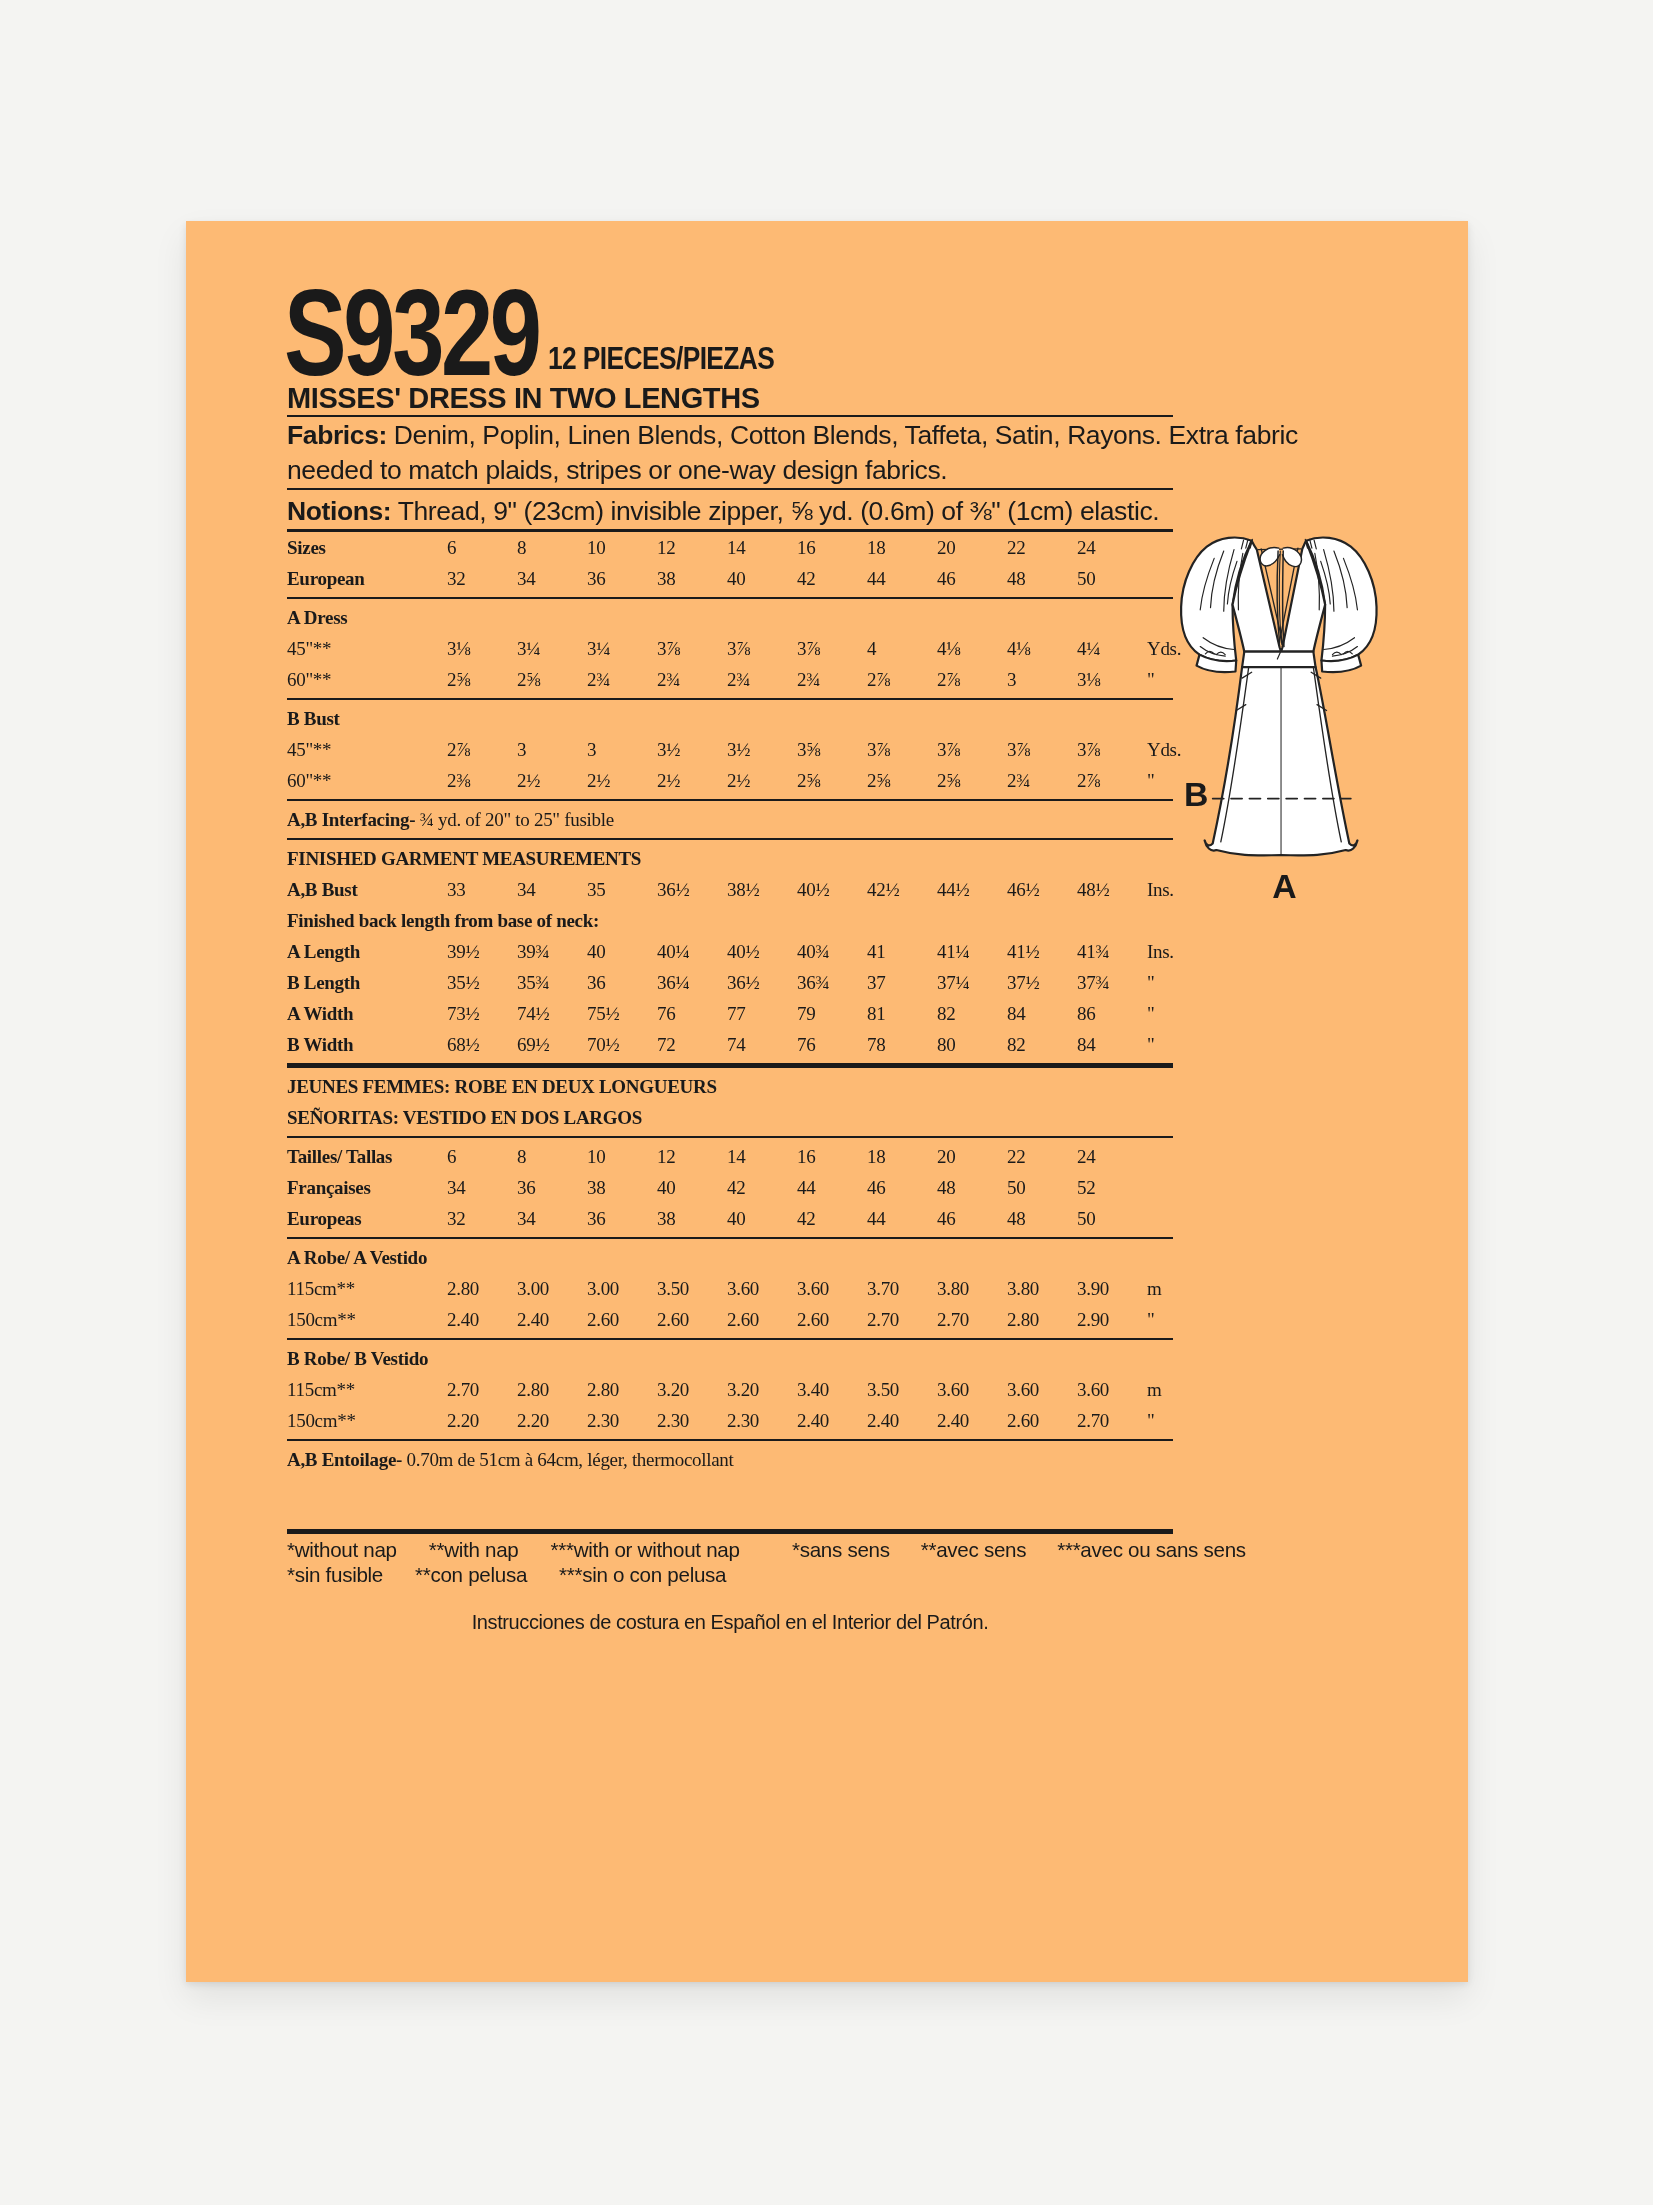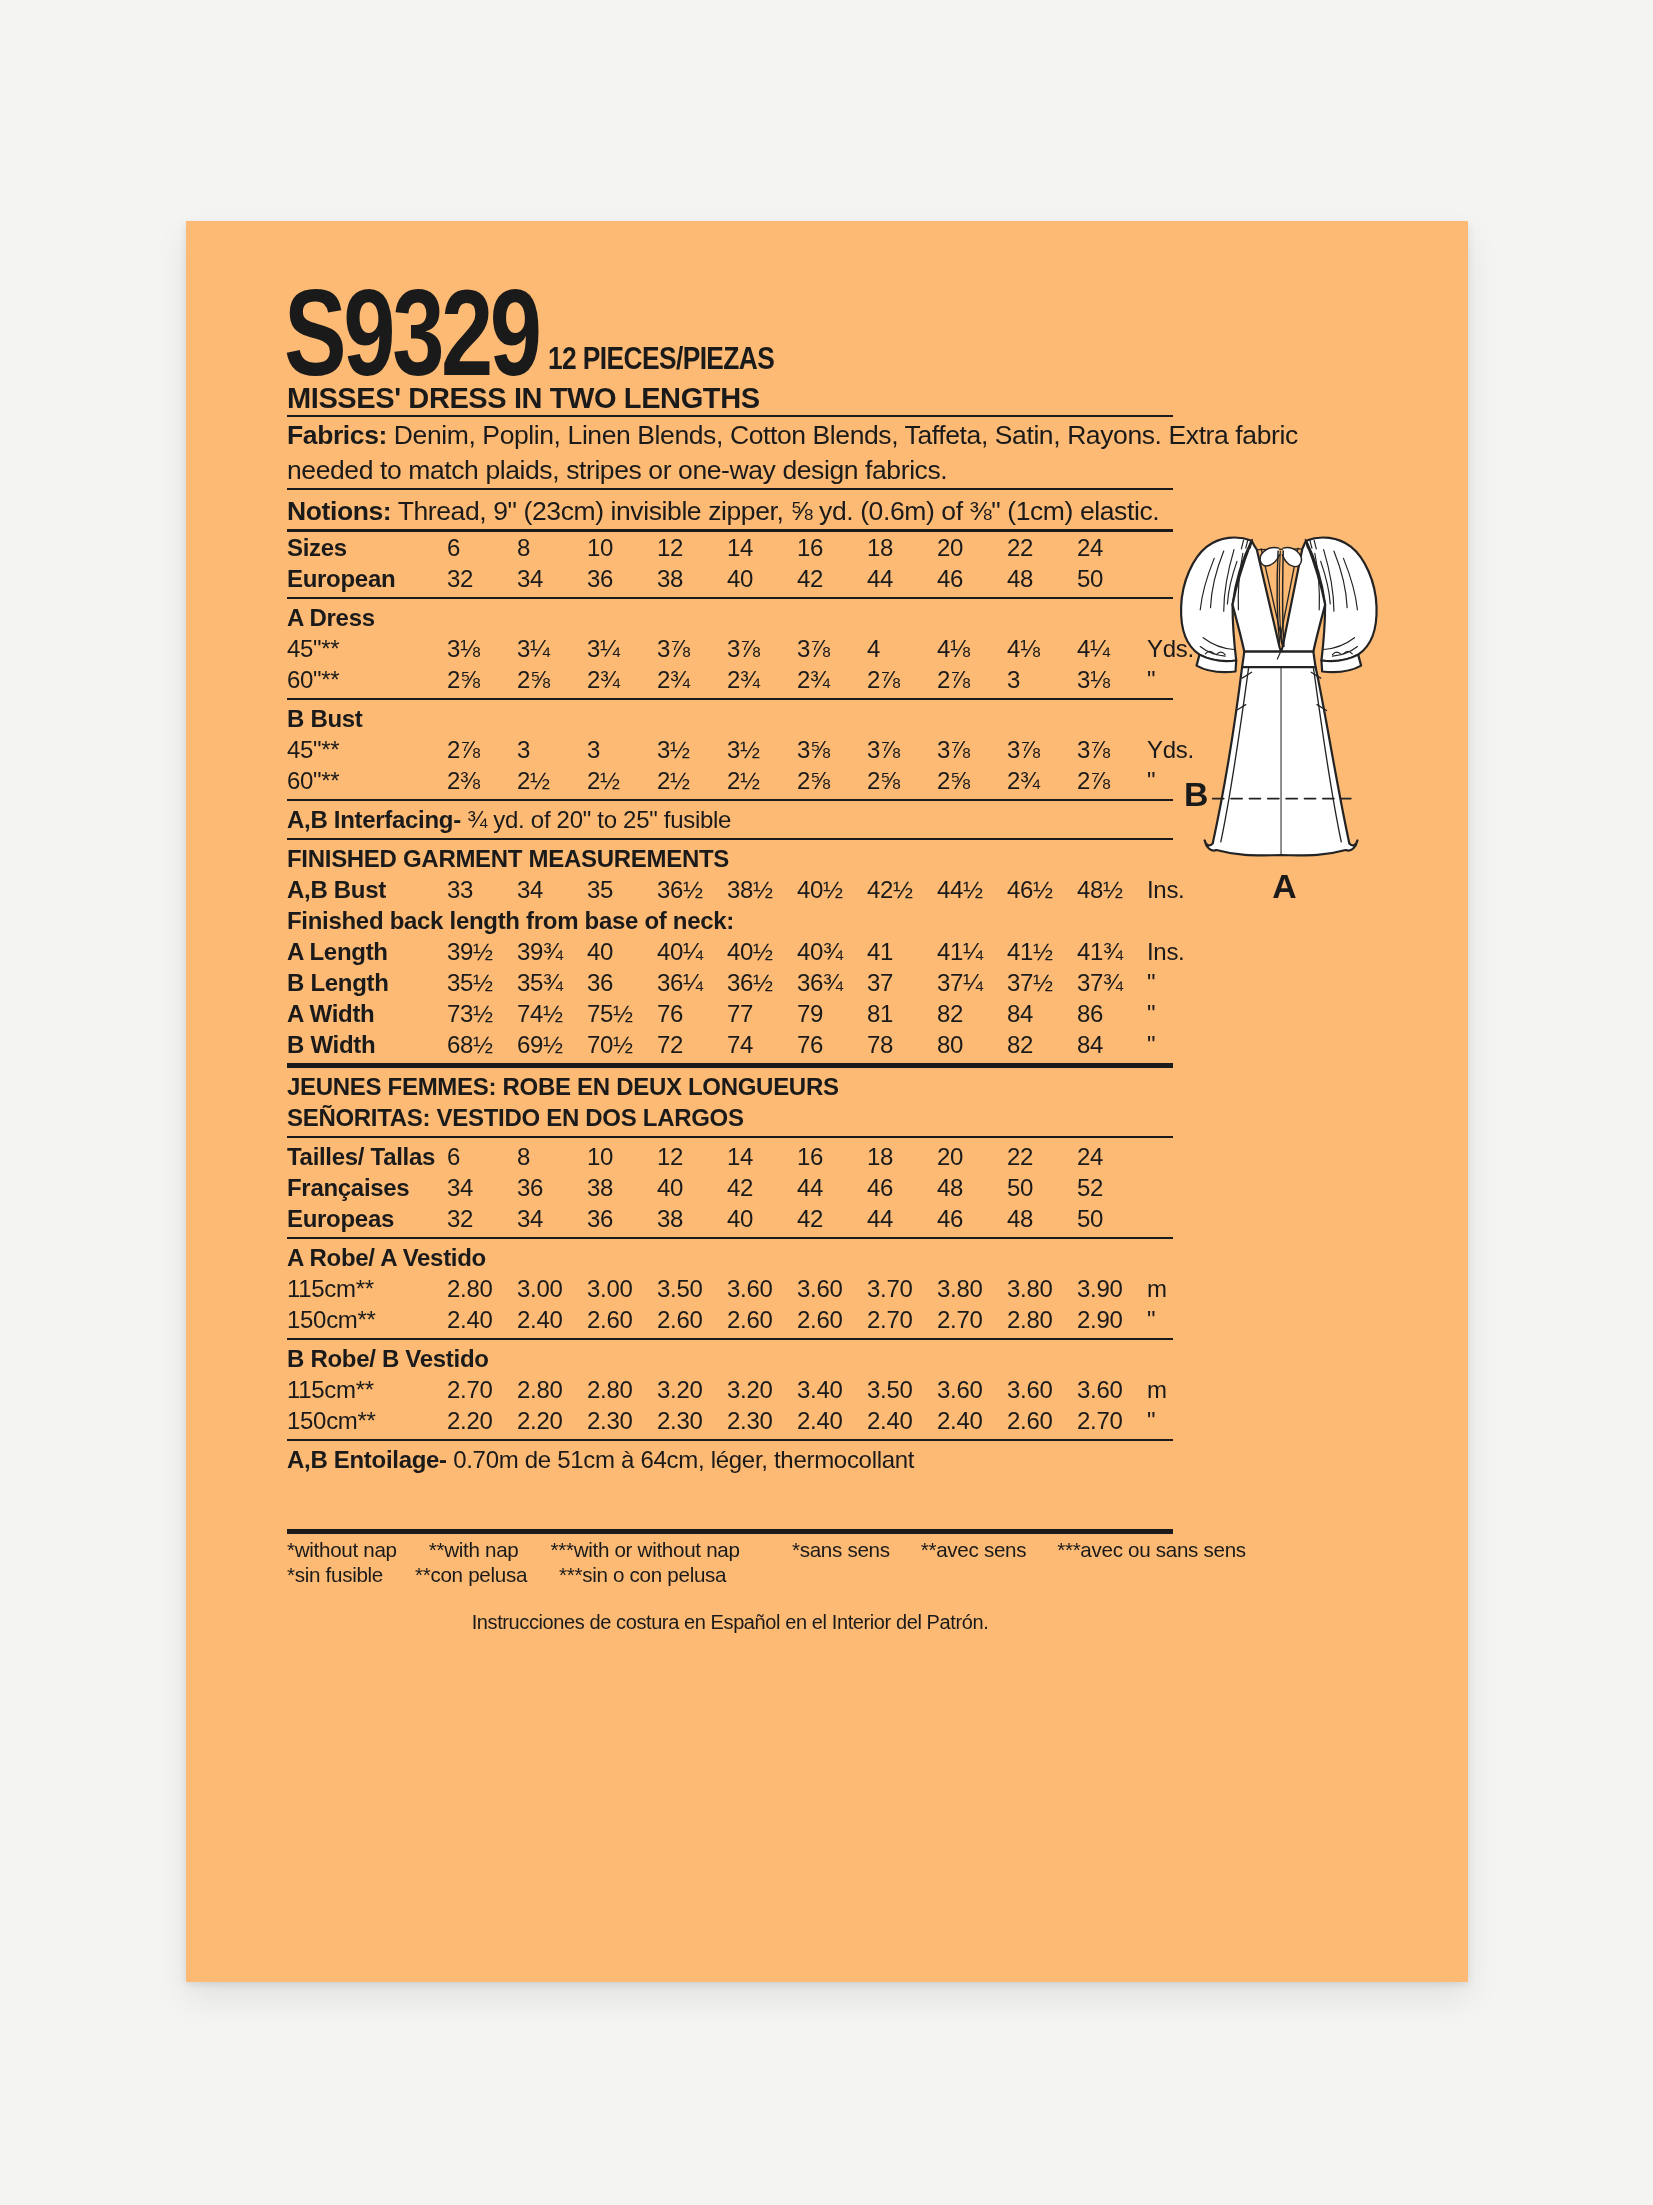--- a/index.html
+++ b/index.html
@@ -33,21 +33,21 @@
     transform:scaleX(.85);transform-origin:left bottom;
   }
   .doc-title{font-size:29px;line-height:34px;font-weight:700;letter-spacing:-0.4px;white-space:nowrap;}
   .rule{height:2.2px;background:#1b1b1b;}
   .rule.thick{height:5.1px;}
   .body-par{font-size:26.5px;line-height:35px;margin:0.7px 0 0;white-space:nowrap;letter-spacing:-0.4px;}
   .body-par .lbl{font-weight:700;}
   .notions{margin:3.7px 0 0.7px;}
   
   .size-table{margin-top:0.7px;}
-  .size-table .trow{font-size:24px;line-height:31px;white-space:nowrap;letter-spacing:-0.3px;}
+  .size-table .trow{font-size:19px;line-height:31px;white-space:nowrap;letter-spacing:-0.3px;font-family:Liberation Serif, serif;}
   .size-table .trow.grid{display:grid;grid-template-columns:160px repeat(10,70px) 1fr;}
   .size-table .heading{font-weight:700;}
   .size-table .lbl.b{font-weight:700;}
   .size-table .note .lbl{font-weight:700;}
   .size-table .rule{margin:2.9px 0;}
   .size-table .rule.thick{margin:2.9px 0;}
   .cell{overflow:visible;}
   
   .footer-sep{margin-top:54px;}
   .footnotes{margin-top:2.9px;font-size:20.6px;line-height:25px;letter-spacing:-0.3px;}

